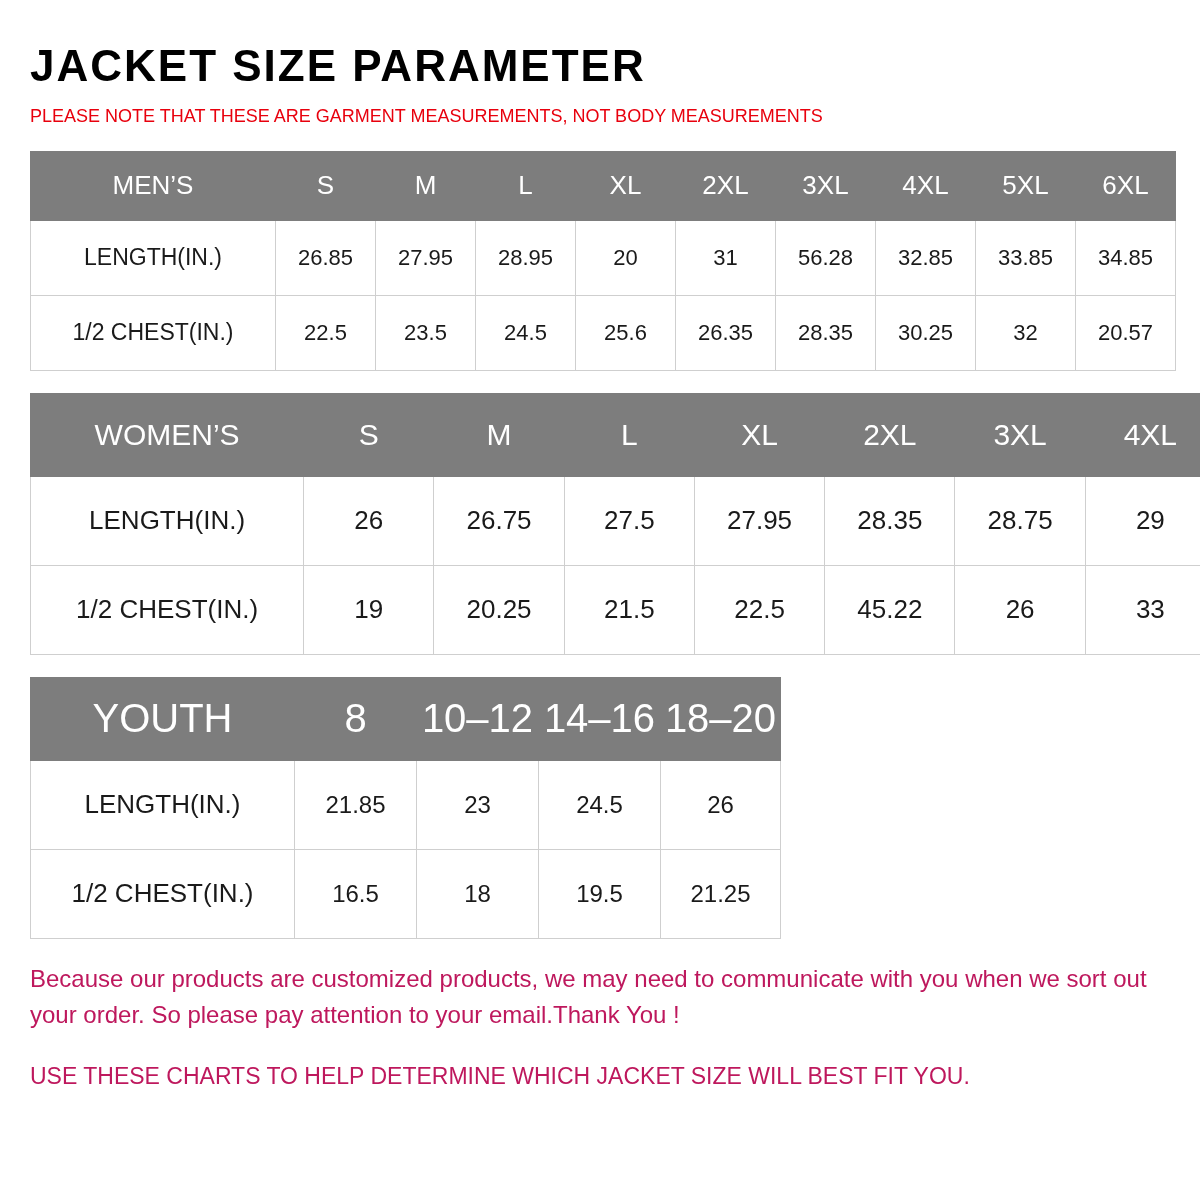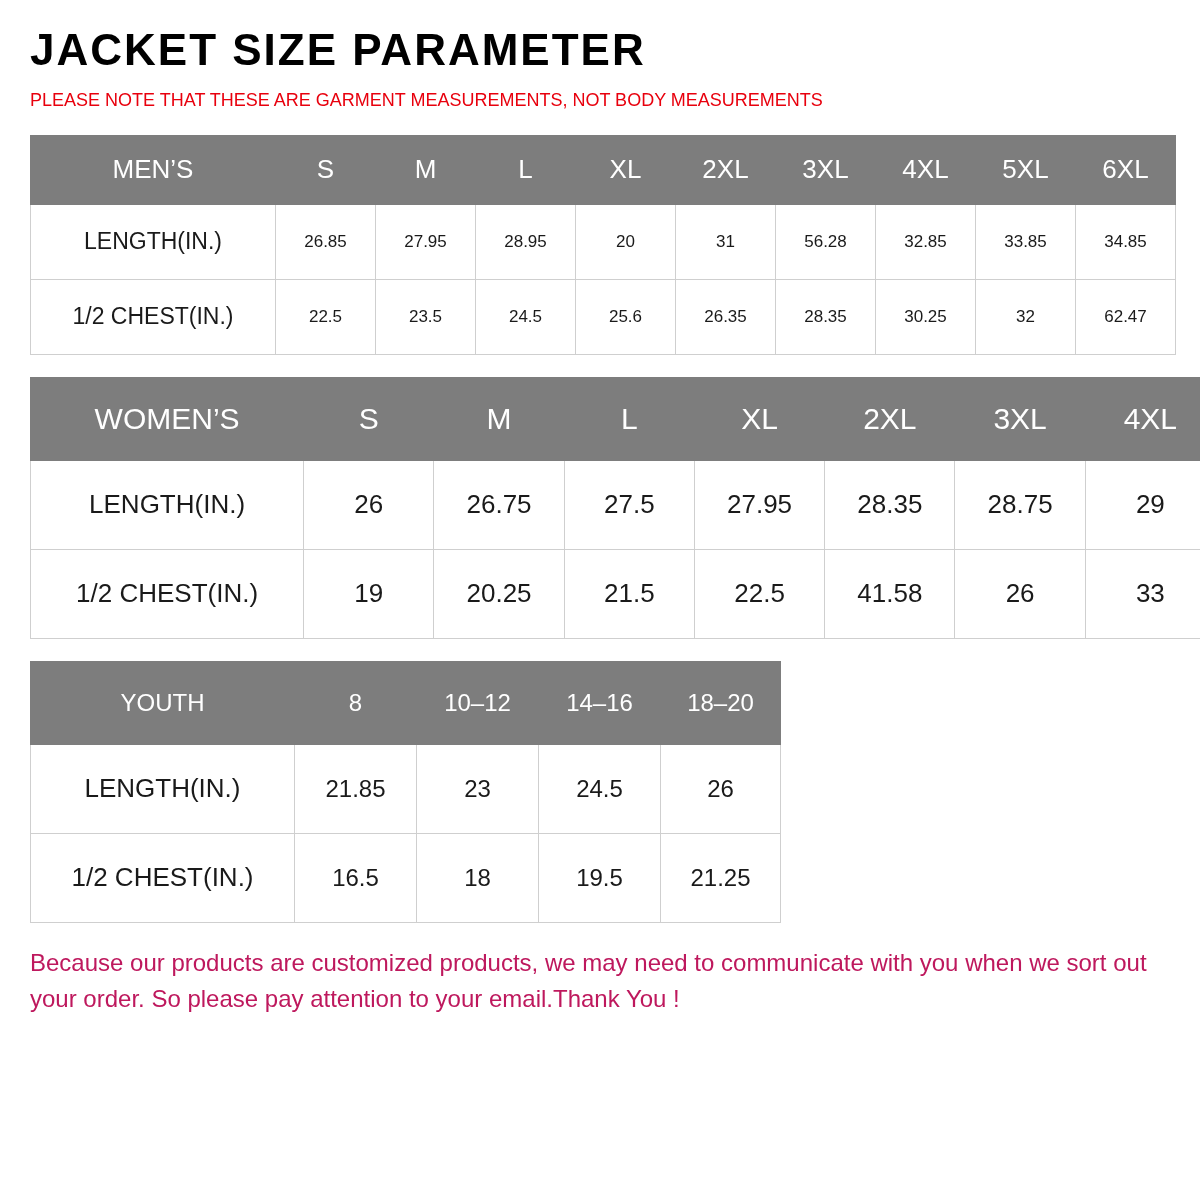--- a/index.html
+++ b/index.html
@@ -19,21 +19,21 @@
     height: 1200px;
     box-sizing: border-box;
     padding: 26px 28px 10px 28px;
     position: relative;
   }
   .title {
     font-size: 44px;
     font-weight: bold;
     letter-spacing: 2px;
     color: #000000;
-    margin: 0 0 14px 2px;
+    margin: 16px 0 14px 2px;
     line-height: 1.1;
   }
   .note {
     color: #e8000d;
     font-size: 18px;
     line-height: 1.35;
     margin: 0 0 22px 2px;
     max-width: 960px;
   }
   table.size {
@@ -49,30 +49,30 @@
     color: #1a1a1a;
   }
   table.size thead td {
     background: #7d7d7d;
     color: #ffffff;
     border: 1px solid #7d7d7d;
   }
   
   #tbl-mens { width: 1145px; padding-left: 40px; }
   #tbl-mens thead td { height: 66px; font-size: 26px; }
-  #tbl-mens tbody td { height: 72px; font-size: 17px; }
+  #tbl-mens tbody td { height: 72px; font-size: 22px; }
   #tbl-mens .rowlabel { font-size: 23px; }
   
   #tbl-womens { width: 1186px; }
   #tbl-womens thead td { height: 80px; font-size: 30px; }
   #tbl-womens tbody td { height: 86px; font-size: 26px; }
   #tbl-womens .rowlabel { font-size: 26px; }
   
   #tbl-youth { width: 750px; }
-  #tbl-youth thead td { height: 80px; font-size: 24px; }
+  #tbl-youth thead td { height: 80px; font-size: 40px; }
   #tbl-youth tbody td { height: 86px; font-size: 24px; }
   #tbl-youth .rowlabel { font-size: 26px; }
 
   .footer-note {
     color: #be185d;
     font-size: 24px;
     line-height: 1.5;
     margin: 6px 0 0 2px;
     max-width: 1140px;
   }
@@ -133,21 +133,21 @@
       <tr>
         <td class="rowlabel">1/2 CHEST(IN.)</td>
         <td>22.5</td>
         <td>23.5</td>
         <td>24.5</td>
         <td>25.6</td>
         <td>26.35</td>
         <td>28.35</td>
         <td>30.25</td>
         <td>32</td>
-        <td>62.47</td>
+        <td>20.57</td>
       </tr>
     </tbody>
   </table>
 
   <table class="size" id="tbl-womens">
     <colgroup>
       <col style="width:260px">
       <col style="width:124px">
         <col style="width:124px">
         <col style="width:124px">
@@ -178,21 +178,21 @@
         <td>28.35</td>
         <td>28.75</td>
         <td>29</td>
       </tr>
       <tr>
         <td class="rowlabel">1/2 CHEST(IN.)</td>
         <td>19</td>
         <td>20.25</td>
         <td>21.5</td>
         <td>22.5</td>
-        <td>41.58</td>
+        <td>45.22</td>
         <td>26</td>
         <td>33</td>
       </tr>
     </tbody>
   </table>
 
   <table class="size" id="tbl-youth">
     <colgroup>
       <col style="width:264px">
       <col style="width:122px">
@@ -221,14 +221,15 @@
         <td class="rowlabel">1/2 CHEST(IN.)</td>
         <td>16.5</td>
         <td>18</td>
         <td>19.5</td>
         <td>21.25</td>
       </tr>
     </tbody>
   </table>
 
   <p class="footer-note">Because our products are customized products, we may need to communicate with you when we sort out your order. So please pay attention to your email.Thank You !</p>
+  <p class="footer-note second">USE THESE CHARTS TO HELP DETERMINE WHICH JACKET SIZE WILL BEST FIT YOU.</p>
 
 </div>
 
 </body></html>

